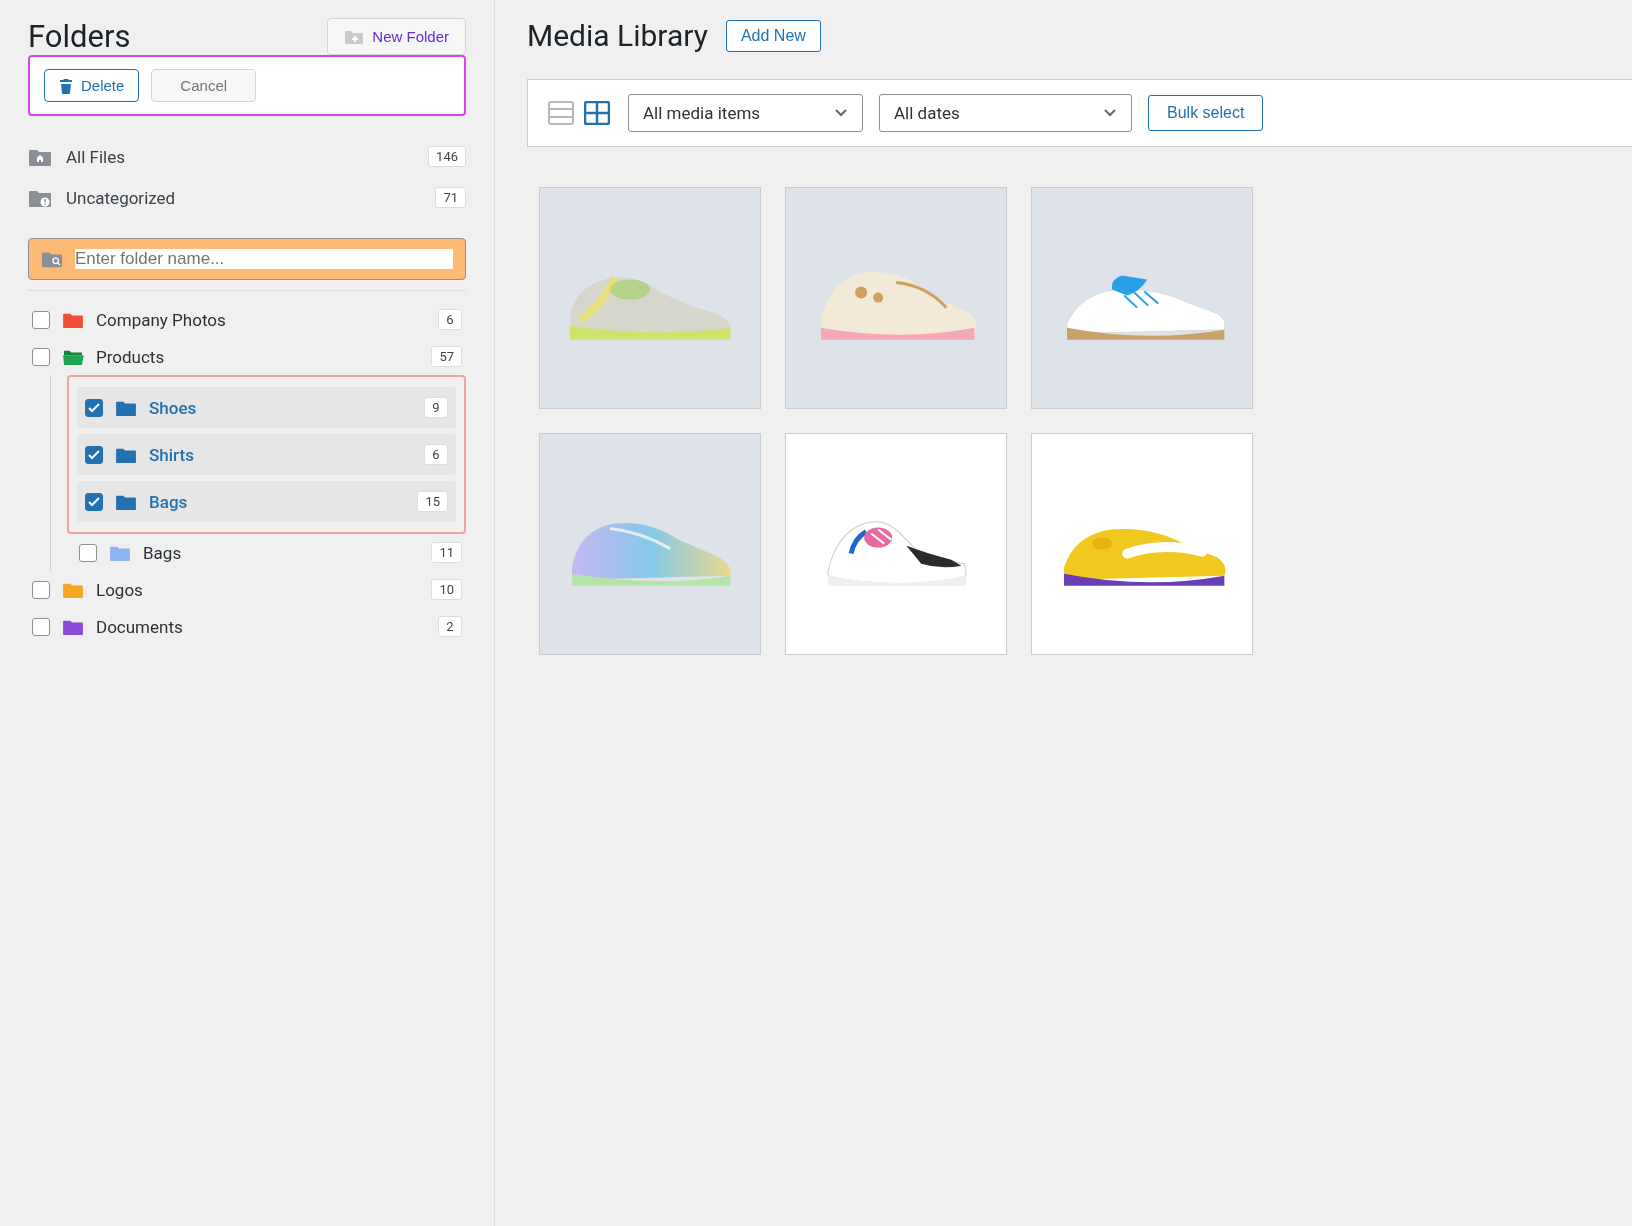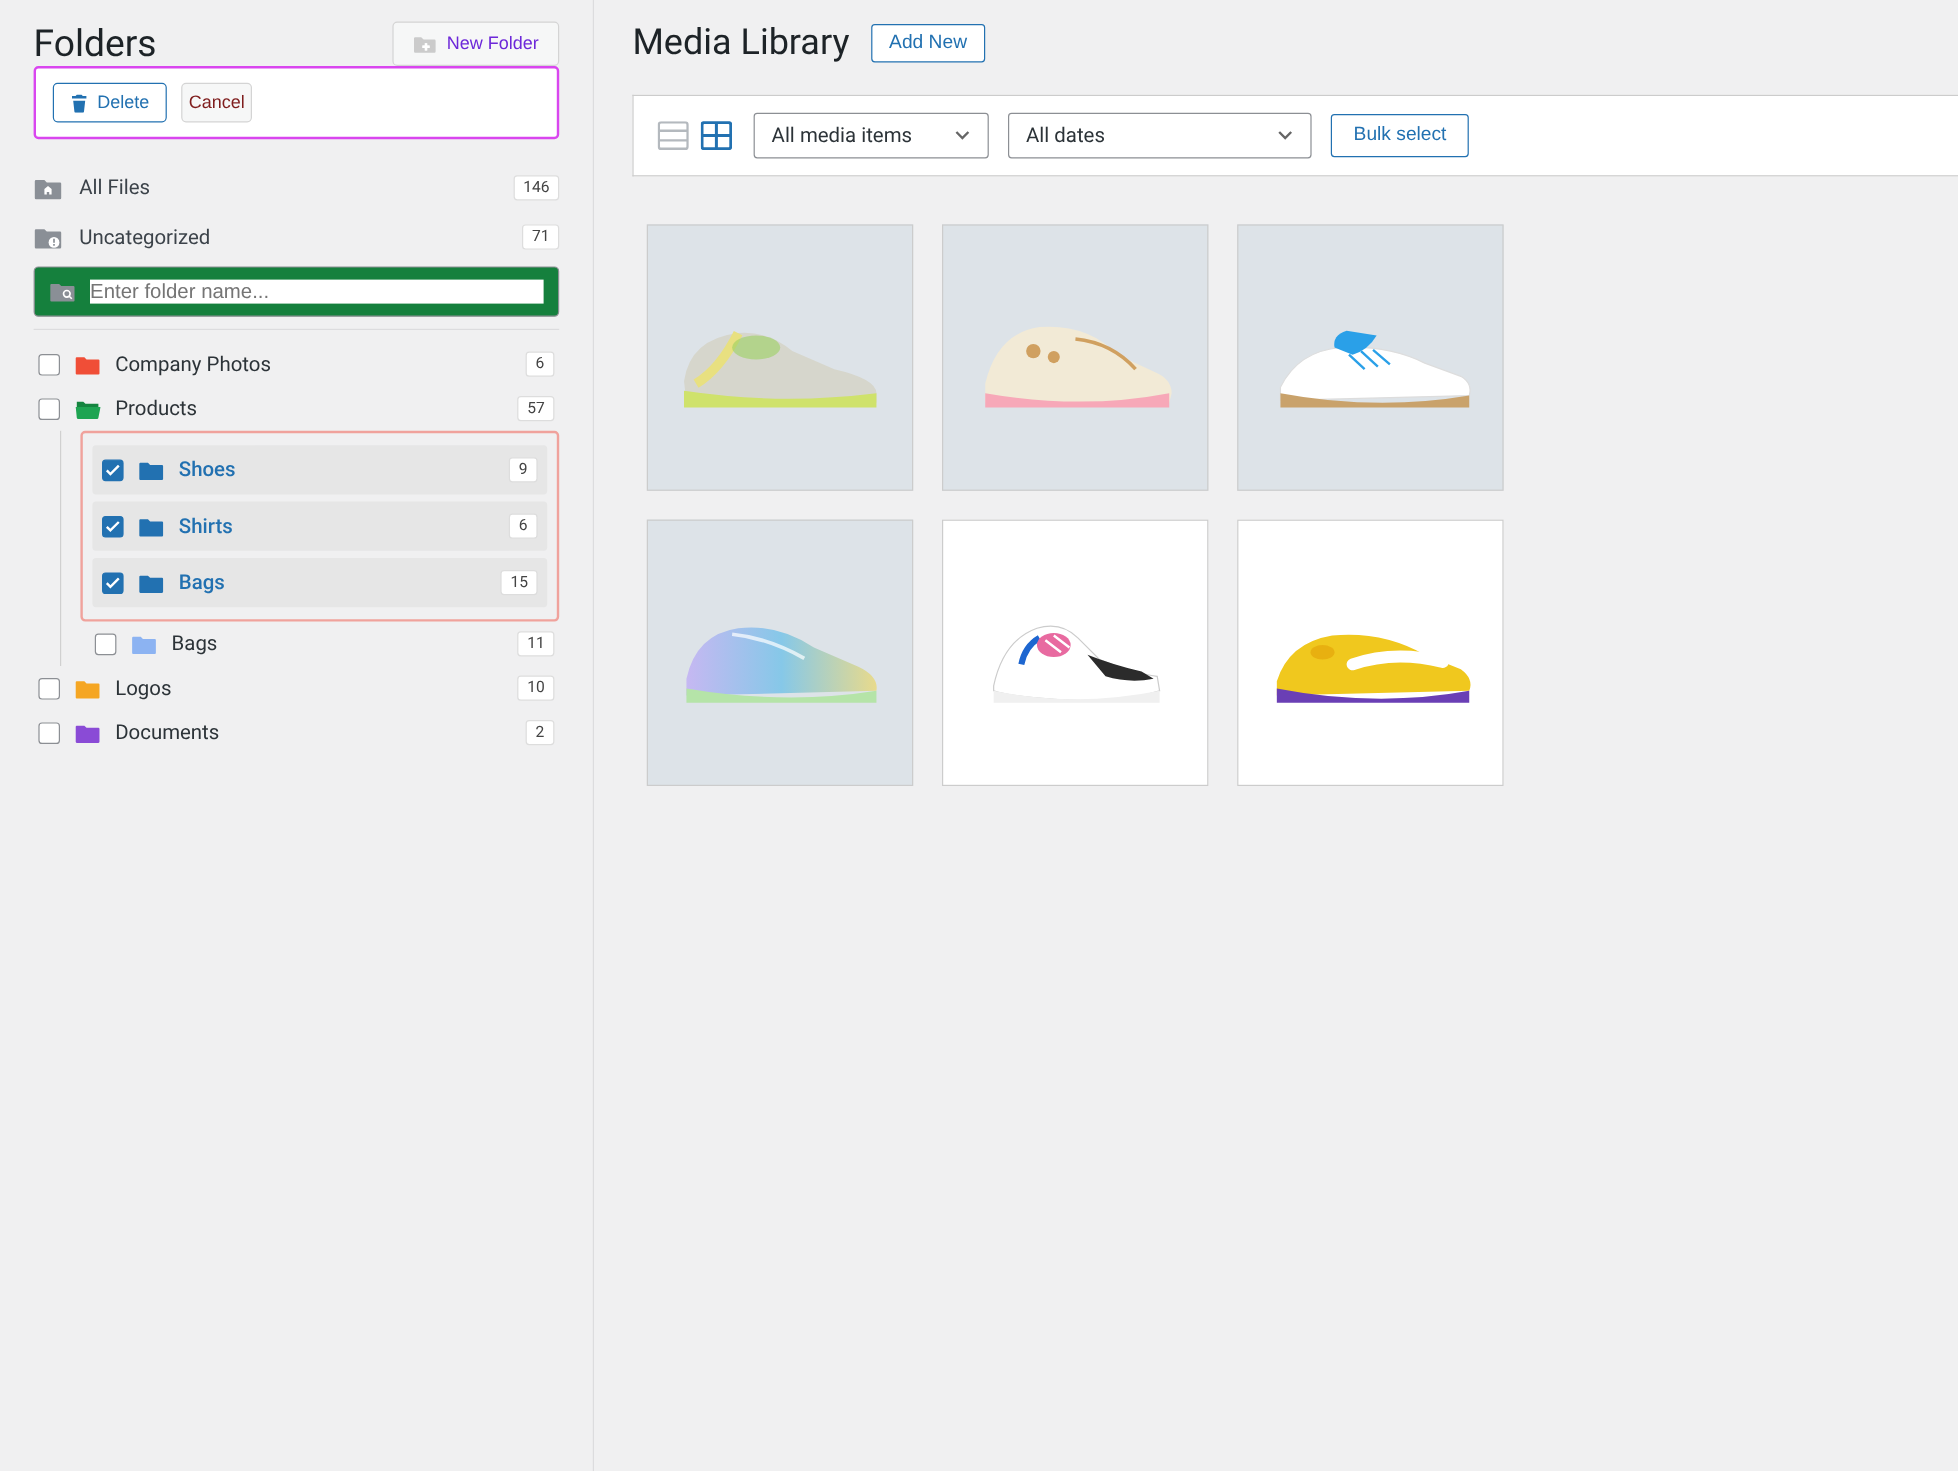--- a/index.html
+++ b/index.html
@@ -61,23 +61,23 @@
     padding: 7px 14px;
     font-size: 15px;
     font-weight: 500;
     cursor: pointer;
   }
   .cancel-btn {
     display: inline-flex;
     align-items: center;
     background: #f6f7f7;
     border: 1px solid #d4d4d4;
-    color: #7f1d1d;
+    color: #737373;
     border-radius: 4px;
-    padding: 7px 5px;
+    padding: 7px 28px;
     font-size: 15px;
     font-weight: 500;
     cursor: pointer;
   }
   .folder-list { }
   .row {
     display: flex;
     align-items: center;
     padding: 10px 0;
     font-size: 17px;
@@ -98,23 +98,23 @@
     font-size: 13px;
     color: #444;
     min-width: 24px;
     text-align: center;
   }
   .search-row {
     display: flex;
     gap: 12px;
     border: 1px solid #8c8f94;
     border-radius: 4px;
-    background: #15803d;
+    background: #fdba74;
     padding: 10px 12px;
-    margin: 4px 0 10px 0;
+    margin: 20px 0 10px 0;
   }
   .search-row input {
     border: none;
     outline: none;
     font-size: 17px;
     width: 100%;
     color: #444;
   }
   .divider {
     border: none;
@@ -231,21 +231,21 @@
     background: #fff;
     padding: 8px 14px;
     font-size: 17px;
     color: #2c3338;
     display: inline-flex;
     align-items: center;
     justify-content: space-between;
     gap: 10px;
     cursor: pointer;
   }
-  .select.media { width: 196px; }
+  .select.media { width: 235px; }
   .select.dates { width: 253px; }
   .bulk-btn {
     border: 1px solid #2271b1;
     color: #2271b1;
     background: #fff;
     border-radius: 3px;
     padding: 8px 18px;
     font-size: 16px;
     cursor: pointer;
   }

